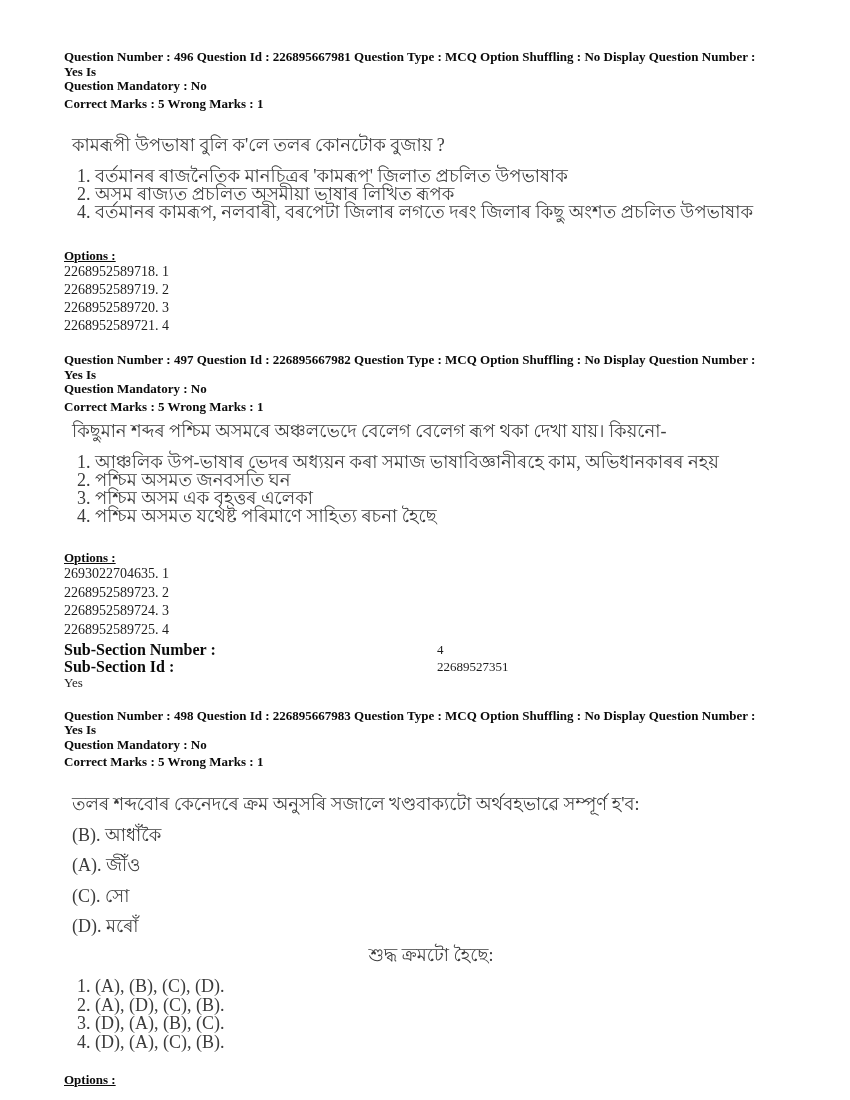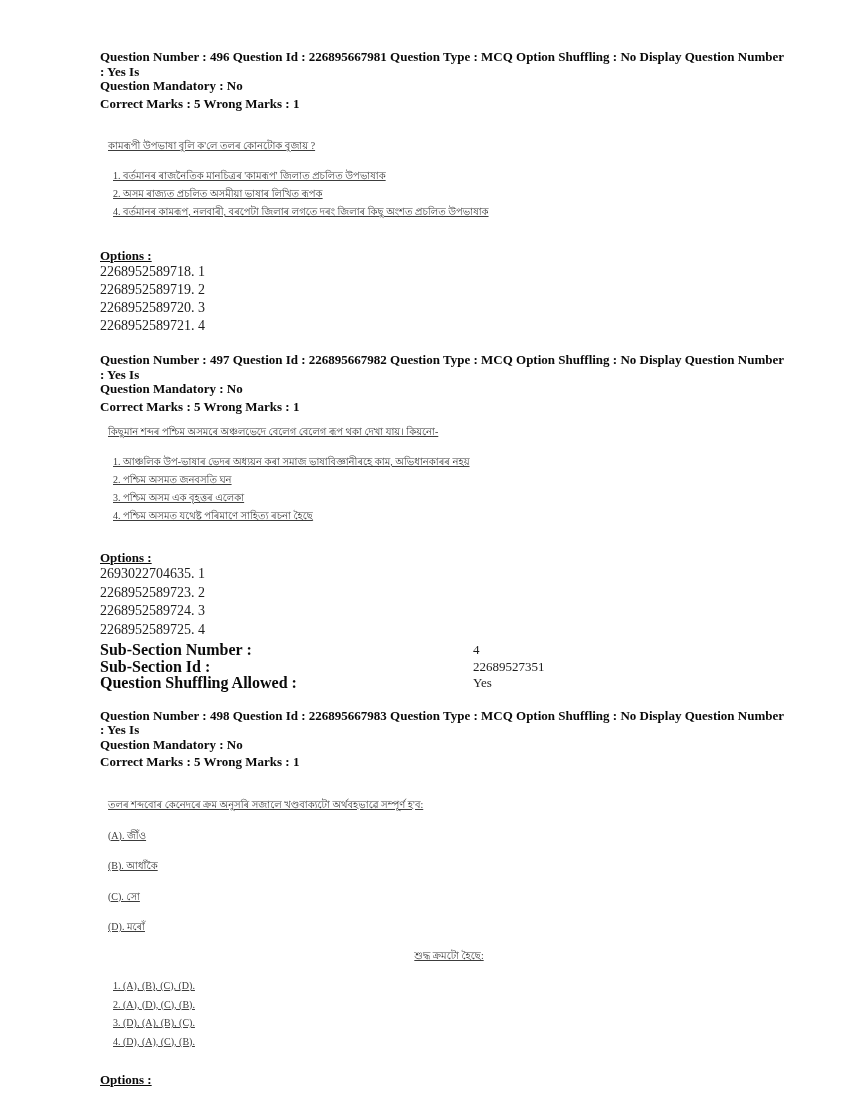--- a/index.html
+++ b/index.html
@@ -8,43 +8,42 @@
     background: #ffffff;
     width: 850px;
     height: 1100px;
     overflow: hidden;
   }
   .page {
     position: relative;
     box-sizing: border-box;
     width: 850px;
     height: 1100px;
-    padding: 50px 60px 0 100px;
+    padding: 50px 60px 0 64px;
     font-family: "Liberation Serif", serif;
     color: #0a0a0a;
   }
   p { margin: 0; }
 
   
   .qheader {
     font-weight: bold;
     font-size: 13px;
     line-height: 14.5px;
     color: #0a0a0a;
     max-width: 700px;
   }
   .marks-line { margin-top: 3px; }
 
   
   .as {
     font-family: "Liberation Serif", "DejaVu Sans", serif;
-    font-size: 10px;
+    font-size: 18px;
     line-height: 17px;
     color: #3c3c3c;
-    text-decoration: underline;
   }
   .q-text   { margin-left: 8px; }
   .q-list   { margin-left: 13px; }
   .q-list p { line-height: 18px; }
 
   
   .opt-label {
     font-weight: bold;
     font-size: 13px;
     line-height: 15px;
@@ -146,35 +145,34 @@
   <div class="subsec">
     <div class="subsec-row">
       <span class="subsec-label">Sub-Section Number :</span>
       <span class="subsec-value">4</span>
     </div>
     <div class="subsec-row">
       <span class="subsec-label">Sub-Section Id :</span>
       <span class="subsec-value">22689527351</span>
     </div>
     <div class="subsec-row">
-      <span class="subsec-label">Question Shuffling Allowed :</span>
       <span class="subsec-value">Yes</span>
     </div>
   </div>
 
   <section class="s498">
     <p class="qheader">Question Number : 498 Question Id : 226895667983 Question Type : MCQ Option Shuffling : No Display Question Number : Yes Is</p>
     <p class="qheader">Question Mandatory : No</p>
     <p class="qheader marks-line">Correct Marks : 5 Wrong Marks : 1</p>
 
     <p class="as q-text">তলৰ শব্দবোৰ কেনেদৰে ক্ৰম অনুসৰি সজালে খণ্ডবাক্যটো অৰ্থবহভাৱে সম্পূৰ্ণ হ'ব:</p>
 
     <div class="as lettered">
+      <p>(B). আধাঁকৈ</p>
       <p>(A). জীঁও</p>
-      <p>(B). আধাঁকৈ</p>
       <p>(C). সো</p>
       <p>(D). মৰোঁ</p>
     </div>
 
     <p class="as order-prompt">শুদ্ধ ক্ৰমটো হৈছে:</p>
 
     <div class="as order-list">
       <p>1. (A), (B), (C), (D).</p>
       <p>2. (A), (D), (C), (B).</p>
       <p>3. (D), (A), (B), (C).</p>

